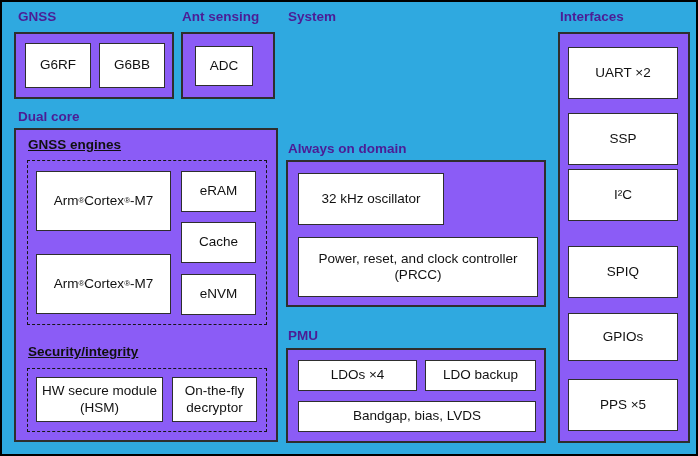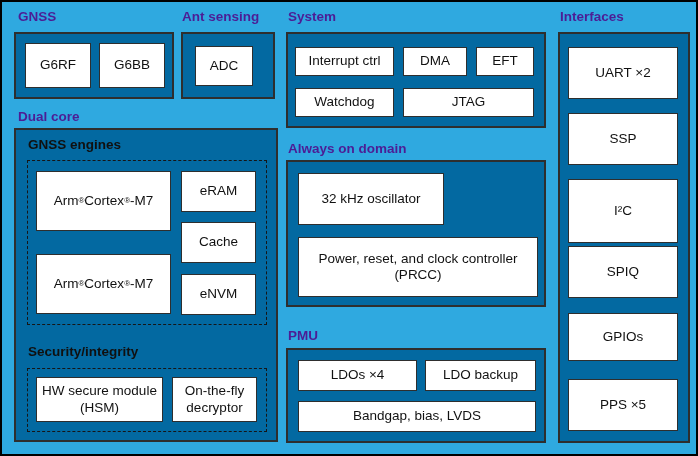--- a/index.html
+++ b/index.html
@@ -13,24 +13,24 @@
     overflow:hidden;
   }
   .hdr{
     position:absolute;
     color:#4c1d95;
     font-weight:bold;
     font-size:13.5px;
     line-height:16px;
     white-space:nowrap;
   }
-  .hdr.dark{color:#101010;}
+  .hdr.dark{color:#101010;text-decoration:underline;}
   .panel{
     position:absolute;
-    background:#0369a1;
+    background:#8b5cf6;
     border:2px solid #2E2E2E;
     box-sizing:border-box;
   }
   .dashed{
     position:absolute;
     border:1.5px dashed #161616;
     box-sizing:border-box;
   }
   .blk{
     position:absolute;
@@ -58,33 +58,26 @@
     <div class="blk" style="left:9px;top:9px;width:66px;height:45px">G6RF</div>
     <div class="blk" style="left:83px;top:9px;width:66px;height:45px">G6BB</div>
   </div>
 
   <span class="hdr" style="left:180px;top:7px">Ant sensing</span>
   <div class="panel" style="left:179px;top:30px;width:94px;height:67px">
     <div class="blk" style="left:12px;top:12px;width:58px;height:40px">ADC</div>
   </div>
 
   <span class="hdr" style="left:286px;top:7px">System</span>
-  <div class="panel" style="left:284px;top:30px;width:260px;height:96px">
-    <div class="blk" style="left:7px;top:13px;width:99px;height:29px">Interrupt ctrl</div>
-    <div class="blk" style="left:115px;top:13px;width:64px;height:29px">DMA</div>
-    <div class="blk" style="left:188px;top:13px;width:58px;height:29px">EFT</div>
-    <div class="blk" style="left:7px;top:54px;width:99px;height:29px">Watchdog</div>
-    <div class="blk" style="left:115px;top:54px;width:131px;height:29px">JTAG</div>
-  </div>
 
   <span class="hdr" style="left:558px;top:7px">Interfaces</span>
   <div class="panel" style="left:556px;top:30px;width:132px;height:411px">
     <div class="blk" style="left:8px;top:13px;width:110px;height:52px">UART ×2</div>
     <div class="blk" style="left:8px;top:79px;width:110px;height:52px">SSP</div>
-    <div class="blk" style="left:8px;top:145px;width:110px;height:64px">I²C</div>
+    <div class="blk" style="left:8px;top:135px;width:110px;height:52px">I²C</div>
     <div class="blk" style="left:8px;top:212px;width:110px;height:52px">SPIQ</div>
     <div class="blk" style="left:8px;top:279px;width:110px;height:48px">GPIOs</div>
     <div class="blk" style="left:8px;top:345px;width:110px;height:52px">PPS ×5</div>
   </div>
 
   <span class="hdr" style="left:16px;top:107px">Dual core</span>
   <div class="panel" style="left:12px;top:126px;width:264px;height:314px">
 
     <span class="hdr dark" style="left:12px;top:7px">GNSS engines</span>
     <div class="dashed" style="left:11px;top:30px;width:240px;height:165px">

